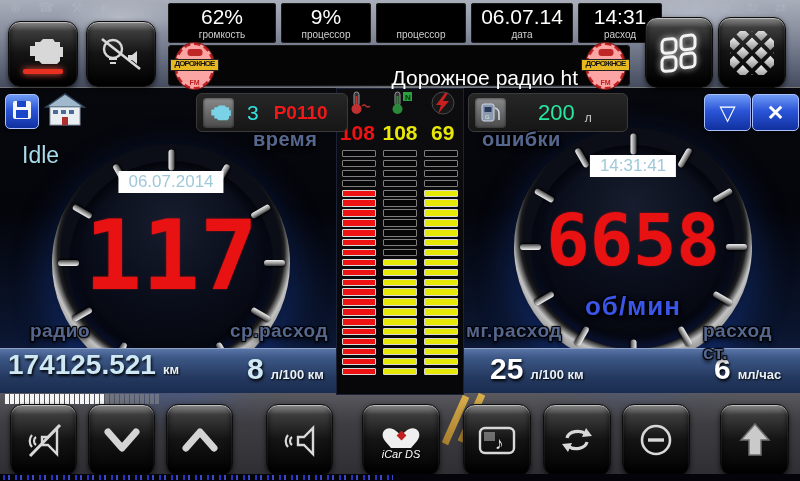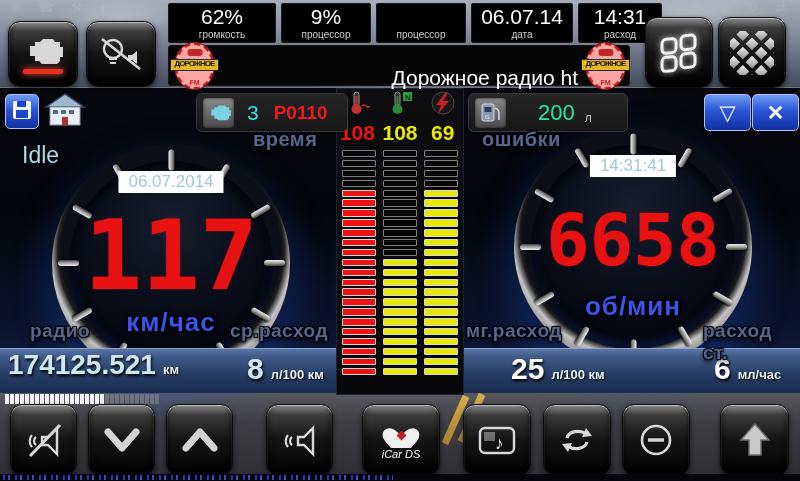--- a/index.html
+++ b/index.html
@@ -296,21 +296,20 @@
         <div class="tick" style="transform: rotate(150deg) translate(103px);"></div>
         <div class="tick" style="transform: rotate(180deg) translate(103px);"></div>
         <div class="tick" style="transform: rotate(210deg) translate(103px);"></div>
         <div class="tick" style="transform: rotate(240deg) translate(103px);"></div>
         <div class="tick" style="transform: rotate(270deg) translate(103px);"></div>
         <div class="tick" style="transform: rotate(300deg) translate(103px);"></div>
         <div class="tick" style="transform: rotate(330deg) translate(103px);"></div>
       </div>
     <div class="topbox">06.07.2014</div>
     <div class="val" style="font-size:96px;">117</div>
-    <div class="unit">км/час</div>
   </div>
 
   <div class="gauge" style="left:514px;top:128px;">
     <div class="inner"></div>
     <div>
         <div class="tick" style="transform: rotate(0deg) translate(103px);"></div>
         <div class="tick" style="transform: rotate(30deg) translate(103px);"></div>
         <div class="tick" style="transform: rotate(60deg) translate(103px);"></div>
         <div class="tick" style="transform: rotate(90deg) translate(103px);"></div>
         <div class="tick" style="transform: rotate(120deg) translate(103px);"></div>
@@ -333,21 +332,21 @@
   <div class="biglabel" style="left:703px;top:320px;font-size:19px;">расход ст.</div>
 
   <div class="statgrp" style="left:8px;top:349px;">
     <span class="statval" id="stat0" style="color: rgb(207, 233, 244);">174125.521</span>
     <span class="statunit">км</span>
   </div>
   <div class="statgrp" style="left:247px;top:352px;">
     <span class="statval" id="stat1" style="font-size: 30px; color: rgb(207, 233, 244);">8</span>
     <span class="statunit">л/100 км</span>
   </div>
-  <div class="statgrp" style="left:511px;top:352px;">
+  <div class="statgrp" style="left:490px;top:352px;">
     <span class="statval" id="stat2" style="font-size: 30px; color: rgb(255, 255, 255);">25</span>
     <span class="statunit">л/100 км</span>
   </div>
   <div class="statgrp" style="left:714px;top:352px;">
     <span class="statval" id="stat3" style="font-size: 30px; color: rgb(255, 255, 255);">6</span>
     <span class="statunit">мл/час</span>
   </div>
 
   <div class="meters">
     <div class="mrow" style="height:33px;align-items:center;">

